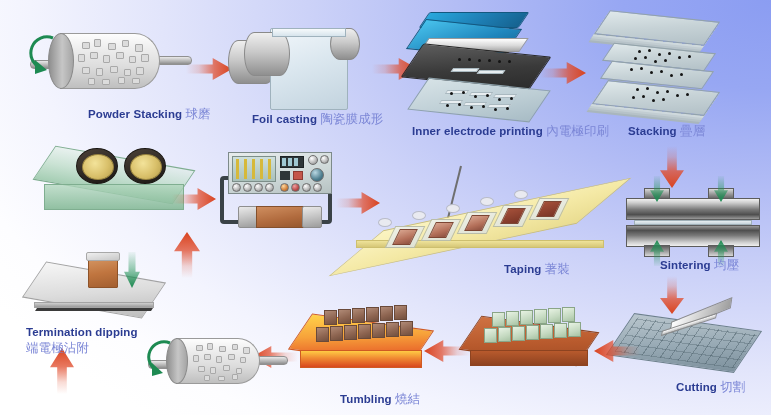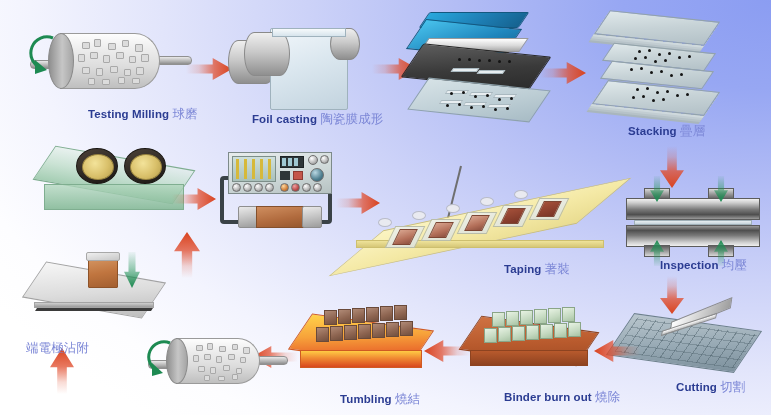--- a/index.html
+++ b/index.html
@@ -130,21 +130,21 @@
     <div class="chip" style="left:58px;top:48px;width:7px;height:7px;"></div>
     <div class="chip" style="left:72px;top:49px;width:8px;height:6px;"></div>
     <div class="chip" style="left:88px;top:47px;width:7px;height:7px;"></div>
     <div class="chip" style="left:102px;top:48px;width:8px;height:6px;"></div>
   </div>
   <svg class="spin" style="left:25px;top:28px;width:42px;height:48px;" viewBox="0 0 42 48">
     <path d="M28 10 A15 15 0 1 0 16 40" fill="none" stroke="#1d8a52" stroke-width="3"></path>
     <path d="M10 32 L22 42 L10 46 Z" fill="#1d8a52"></path>
   </svg>
   <div class="lbl" style="left:88px;top:107px;">
-    <span>Testing Milling</span>
+    <span>Powder Stacking</span>
     <span class="cn">球磨</span>
   </div>
 
   <div class="ar ar-r" style="left:186px;top:58px;width:46px;height:22px;">
       <i></i>
     </div>
 
   <div class="obj" style="left:228px;top:22px;width:150px;height:88px;">
     <div class="roll-cyl" style="left:0px;top:18px;width:48px;height:44px;"></div>
     <div class="sheet" style="left:42px;top:6px;width:78px;height:82px;border-radius:2px;"></div>
@@ -187,20 +187,24 @@
       <div class="dot" style="left:74px;top:82px;"></div>
     <div class="dot" style="left:86px;top:86px;"></div>
       <div class="dot" style="left:98px;top:85px;"></div>
     <div class="dot" style="left:34px;top:92px;"></div>
       <div class="dot" style="left:46px;top:91px;"></div>
     <div class="dot" style="left:58px;top:94px;"></div>
       <div class="dot" style="left:70px;top:93px;"></div>
     <div class="dot" style="left:82px;top:96px;"></div>
       <div class="dot" style="left:94px;top:95px;"></div>
   </div>
+  <div class="lbl" style="left:412px;top:124px;">
+    <span>Inner electrode printing</span>
+    <span class="cn">內電極印刷</span>
+  </div>
 
   <div class="ar ar-r" style="left:540px;top:62px;width:46px;height:22px;">
       <i></i>
     </div>
 
   <div class="obj" style="left:594px;top:16px;width:142px;height:104px;">
     <div class="ssheet thick" style="left:8px;top:0px;width:110px;height:24px;transform:skew(-34deg,6deg);"></div>
     <div class="ssheet" style="left:14px;top:32px;width:102px;height:18px;transform:skew(-34deg,6deg);"></div>
     <div class="dot" style="left:44px;top:34px;"></div>
       <div class="dot" style="left:54px;top:33px;"></div>
@@ -255,21 +259,21 @@
   <div class="ar gr-d" style="left:714px;top:176px;width:14px;height:26px;">
       <i></i>
     </div>
   <div class="ar gr-u" style="left:650px;top:240px;width:14px;height:26px;">
       <i></i>
     </div>
   <div class="ar gr-u" style="left:714px;top:240px;width:14px;height:26px;">
       <i></i>
     </div>
   <div class="lbl" style="left:660px;top:258px;">
-    <span>Inspection</span>
+    <span>Sintering</span>
     <span class="cn">均壓</span>
   </div>
 
   <div class="ar ar-d" style="left:660px;top:276px;width:24px;height:38px;">
       <i></i>
     </div>
 
   <div class="obj" style="left:616px;top:308px;width:150px;height:72px;">
     <div class="cutslab" style="left:4px;top:14px;width:128px;height:42px;transform:skew(-34deg,8deg);"></div>
     <div style="position:absolute;left:10px;top:18px;width:120px;height:34px;transform:skew(-34deg,8deg);
@@ -296,24 +300,20 @@
     <div class="cube-g" style="left:64px;top:3px;width:13px;height:15px;"></div>
     <div class="cube-g" style="left:78px;top:2px;width:13px;height:15px;"></div>
     <div class="cube-g" style="left:92px;top:1px;width:13px;height:15px;"></div>
     <div class="cube-g" style="left:14px;top:22px;width:13px;height:15px;"></div>
     <div class="cube-g" style="left:28px;top:21px;width:13px;height:15px;"></div>
     <div class="cube-g" style="left:42px;top:20px;width:13px;height:15px;"></div>
     <div class="cube-g" style="left:56px;top:19px;width:13px;height:15px;"></div>
     <div class="cube-g" style="left:70px;top:18px;width:13px;height:15px;"></div>
     <div class="cube-g" style="left:84px;top:17px;width:13px;height:15px;"></div>
     <div class="cube-g" style="left:98px;top:16px;width:13px;height:15px;"></div>
-  </div>
-  <div class="lbl" style="left:504px;top:390px;">
-    <span>Binder burn out</span>
-    <span class="cn">燒除</span>
   </div>
 
   <div class="ar ar-l" style="left:424px;top:340px;width:46px;height:22px;">
       <i></i>
     </div>
 
   <div class="obj" style="left:300px;top:304px;width:136px;height:76px;">
     <div class="tray-sint" style="left:0px;top:18px;width:122px;height:36px;transform:skew(-34deg,8deg);"></div>
     <div class="tray-sint" style="left:0px;top:46px;width:122px;height:18px;background:linear-gradient(180deg,#ffcb44,#f08a32 45%,#d8481f);"></div>
     <div class="cube-b" style="left:24px;top:6px;width:13px;height:15px;"></div>
@@ -375,21 +375,21 @@
     <div class="dip-plate" style="left:0px;top:20px;width:120px;height:36px;transform:skew(-34deg,10deg);"></div>
     <div class="dip-plate" style="left:0px;top:50px;width:120px;height:6px;background:linear-gradient(180deg,#cfcfcf,#9b9b9b);"></div>
     <div style="position:absolute;left:2px;top:56px;width:116px;height:3px;background:#3a3a3a;transform:skewX(-34deg);"></div>
     <div class="dip-cup" style="left:54px;top:2px;width:30px;height:34px;border-radius:1px;"></div>
     <div class="dip-rim" style="left:52px;top:0px;width:34px;height:9px;border-radius:2px;"></div>
   </div>
   <div class="ar gr-d" style="left:124px;top:252px;width:16px;height:36px;">
       <i></i>
     </div>
   <div class="lbl two" style="left:26px;top:325px;width:150px;">
-    <br>
+    <span>Termination dipping</span><br>
     <span class="cn">端電極沾附</span>
   </div>
 
   <div class="ar ar-u" style="left:174px;top:232px;width:26px;height:46px;">
       <i></i>
     </div>
 
   <div class="obj" style="left:38px;top:148px;width:160px;height:66px;">
     <div class="bath" style="left:6px;top:10px;width:140px;height:34px;transform:skew(-34deg,10deg);"></div>
     <div class="bath" style="left:6px;top:36px;width:140px;height:26px;background:linear-gradient(180deg,rgba(176,214,188,.75),rgba(134,186,152,.9));"></div>

